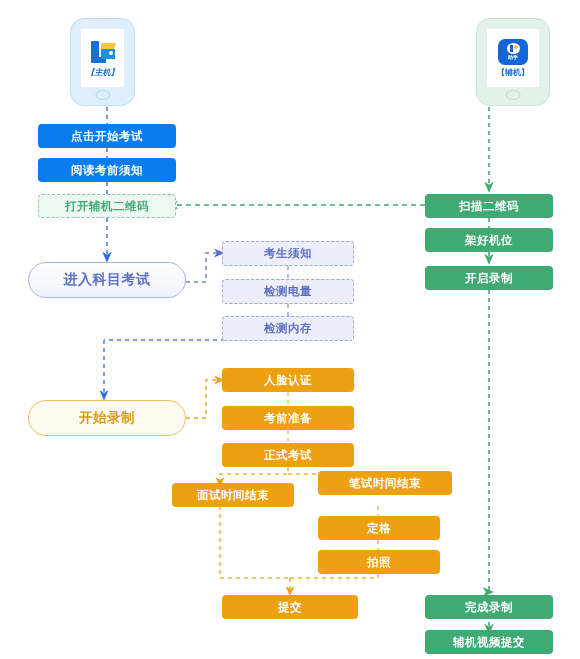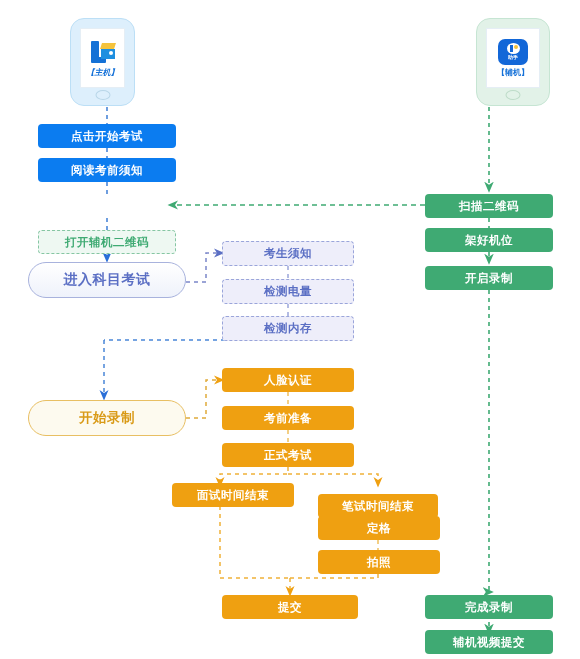--- a/index.html
+++ b/index.html
@@ -311,41 +311,41 @@
       </div>
       <div class="device-label label-aux">【辅机】</div>
     </div>
     <div class="device-home"></div>
   </div>
 
   <div class="node n-blue" style="left:38px; top:124px; width:138px; height:24px;">点击开始考试</div>
 
   <div class="node n-blue" style="left:38px; top:158px; width:138px; height:24px;">阅读考前须知</div>
 
-  <div class="node n-green-dash" style="left:38px; top:194px; width:138px; height:24px;margin-top:36px;">打开辅机二维码</div>
+  <div class="node n-green-dash" style="left:38px; top:194px; width:138px; height:24px;">打开辅机二维码</div>
 
   <div class="node n-pill-blue" style="left:28px; top:262px; width:158px; height:36px;">进入科目考试</div>
 
   <div class="node n-pill-orange" style="left:28px; top:400px; width:158px; height:36px;">开始录制</div>
 
   <div class="node n-purple-dash" style="left:222px; top:241px; width:132px; height:25px;">考生须知</div>
 
   <div class="node n-purple-dash" style="left:222px; top:279px; width:132px; height:25px;">检测电量</div>
 
   <div class="node n-purple-dash" style="left:222px; top:316px; width:132px; height:25px;">检测内存</div>
 
   <div class="node n-orange" style="left:222px; top:368px; width:132px; height:24px;">人脸认证</div>
 
   <div class="node n-orange" style="left:222px; top:406px; width:132px; height:24px;">考前准备</div>
 
   <div class="node n-orange" style="left:222px; top:443px; width:132px; height:24px;">正式考试</div>
 
   <div class="node n-orange" style="left:160px; top:483px; width:122px; height:24px;margin-left:12px;">面试时间结束</div>
 
-  <div class="node n-orange" style="left:318px; top:494px; width:120px; height:24px;">笔试时间结束</div>
+  <div class="node n-orange" style="left:318px; top:471px; width:134px; height:24px;">笔试时间结束</div>
 
   <div class="node n-orange" style="left:318px; top:516px; width:122px; height:24px;">定格</div>
 
   <div class="node n-orange" style="left:318px; top:550px; width:122px; height:24px;">拍照</div>
 
   <div class="node n-orange" style="left:222px; top:595px; width:136px; height:24px;">提交</div>
 
   <div class="node n-green" style="left:425px; top:194px; width:128px; height:24px;">扫描二维码</div>
 
   <div class="node n-green" style="left:425px; top:266px; width:128px; height:24px;">开启录制</div>

